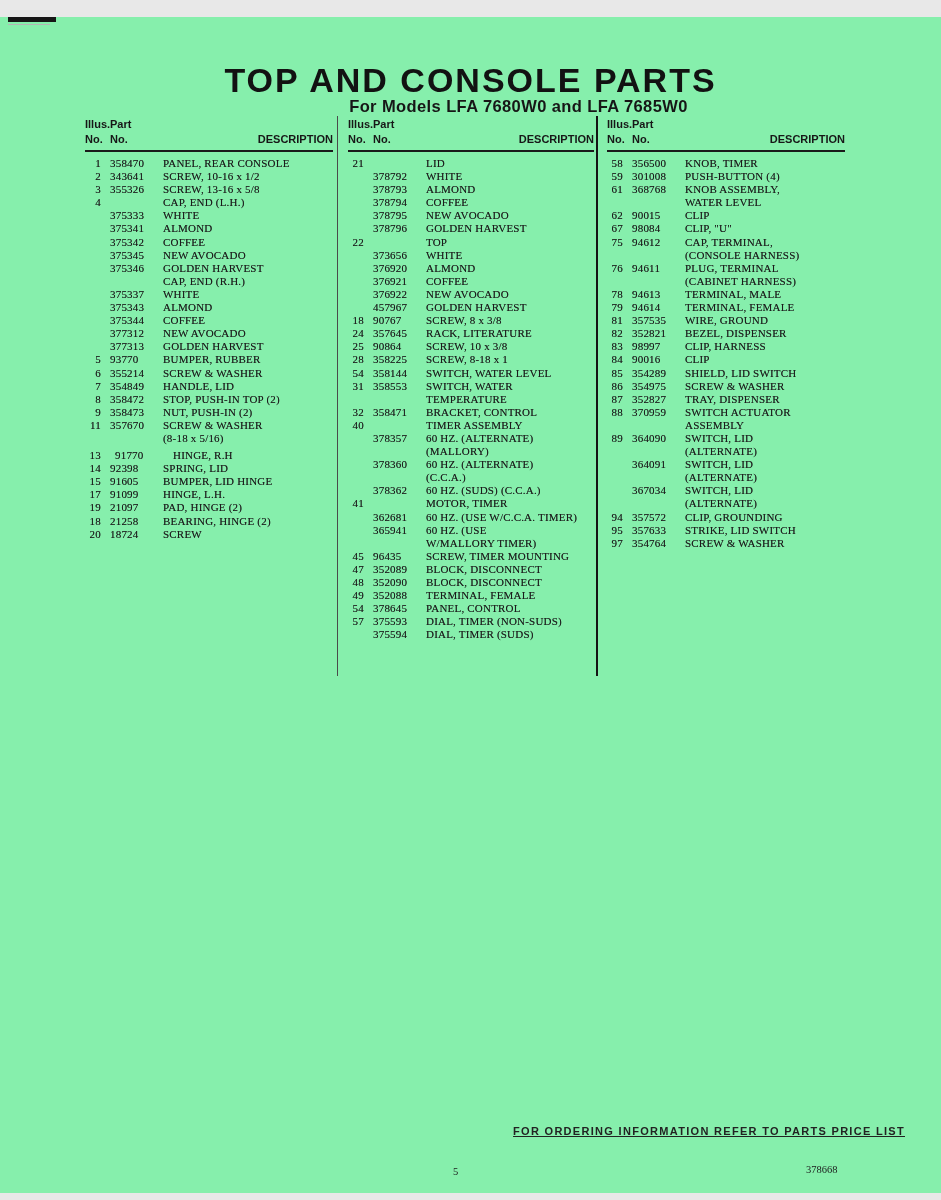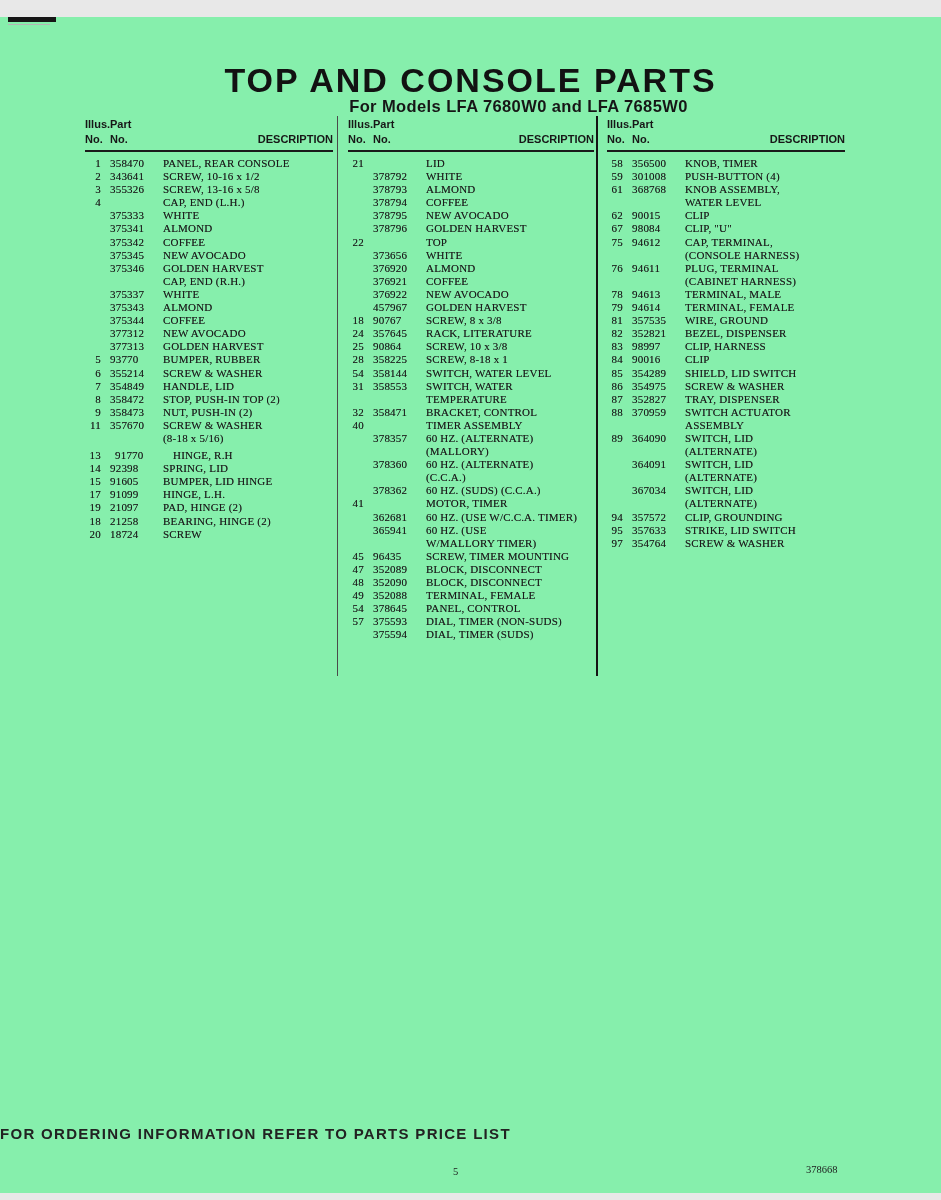--- a/index.html
+++ b/index.html
@@ -47,23 +47,23 @@
   .rows { margin-top:5px; }
   .row { height:13.1px; line-height:13.1px; font-size:11px; letter-spacing:.2px;
          text-shadow:0 0 .5px rgba(20,20,20,.55); }
   .row.gap { margin-top:4px;gap:14px; }
   .cell { white-space:nowrap; overflow:visible; }
   .ci { text-align:right; }
   .cp { text-align:left; }
   .cd { text-align:left; }
 
   .footer-note {
-    position:absolute; top:1108px; left:0; width:905px; text-align:left;
+    position:absolute; top:1108px; left:0; width:905px; text-align:right;
     font-family:"Liberation Sans", sans-serif; font-weight:700;
-    font-size:15px; letter-spacing:1.3px; color:#222;
+    font-size:11px; letter-spacing:1.3px; color:#222;text-decoration:underline;
   }
   .page-number { position:absolute; top:1149px; left:453px; font-size:10.5px; }
   .doc-number  { position:absolute; top:1147px; left:806px; font-size:10.5px; }
 </style>
 </head>
 <body>
 
 <div class="page">
 
   <div class="artifact-top-bar"></div>

